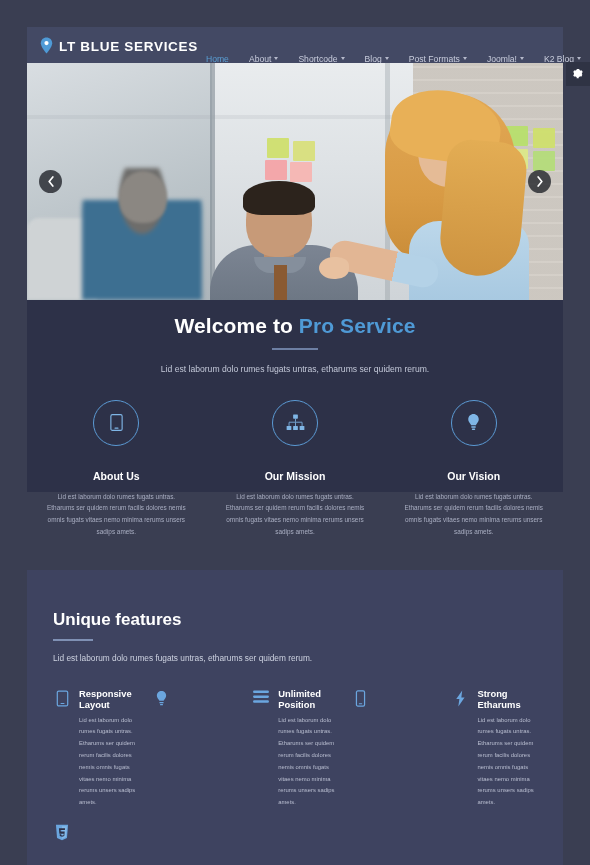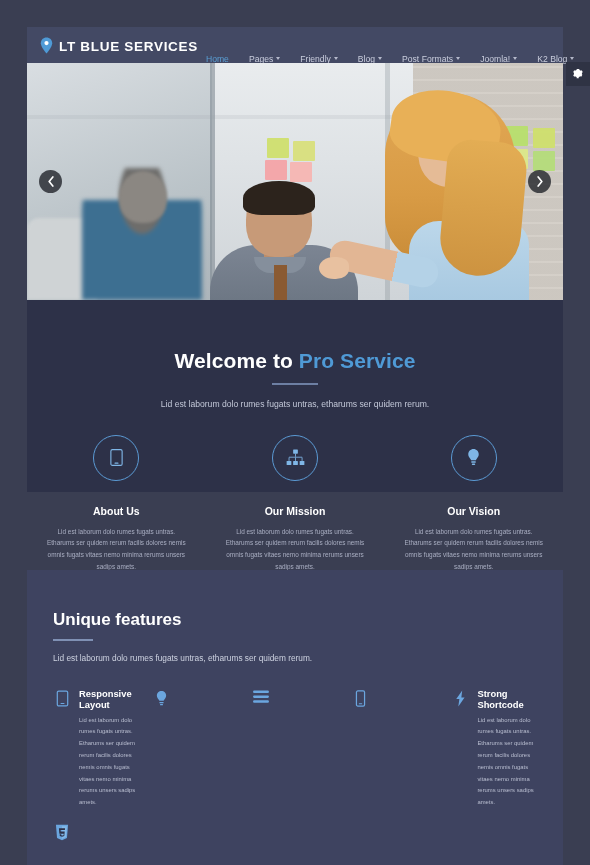--- a/index.html
+++ b/index.html
@@ -197,21 +197,21 @@
   }
   .arrow-prev { left: 12px; }
   .arrow-next { right: 12px; }
   
   .welcome {
     position: absolute;
     left: 27px; top: 300px;
     width: 536px; height: 192px;
     background: #2d3148;
     text-align: center;
-    padding-top: 49px;
+    padding-top: 14px;
   }
   .welcome h1 {
     font-size: 21px;
     font-weight: bold;
     color: #ffffff;
     letter-spacing: .1px;
   }
   .welcome h1 .accent { color: #4f9ad6; }
   .title-rule {
     width: 46px; height: 1.5px;
@@ -318,25 +318,25 @@
           <circle cx="7.5" cy="6.1" r="2.1" fill="#ffffff"></circle>
         </svg>
       </span>
       <span class="logo-text">LT BLUE SERVICES</span>
     </div>
     <div class="nav">
       <div class="nav-item active">
         <span>Home</span>
       </div>
       <div class="nav-item">
-        <span>Pages</span>
+        <span>About</span>
         <i class="caret"></i>
       </div>
       <div class="nav-item">
-        <span>Friendly</span>
+        <span>Shortcode</span>
         <i class="caret"></i>
       </div>
       <div class="nav-item">
         <span>Blog</span>
         <i class="caret"></i>
       </div>
       <div class="nav-item">
         <span>Post Formats</span>
         <i class="caret"></i>
       </div>
@@ -505,39 +505,43 @@
       </div>
 
       <div class="feat">
         <div class="feat-ico">
           <svg width="16" height="14" viewBox="0 0 17 15" fill="#6ba6df">
             <rect x="0" y="0.6" width="17" height="2.7" rx="1.2"></rect>
             <rect x="0" y="5.8" width="17" height="2.7" rx="1.2"></rect>
             <rect x="0" y="11" width="17" height="2.7" rx="1.2"></rect>
           </svg>
         </div>
+        <div>
+          <div class="feat-title">Unlimited Position</div>
+          <div class="feat-desc">Lid est laborum dolo rumes fugats untras. Etharums ser quidem rerum facilis dolores nemis omnis fugats vitaes nemo minima rerums unsers sadips amets.</div>
+        </div>
       </div>
 
       <div class="feat">
         <div class="feat-ico">
           <svg width="11" height="17" viewBox="0 0 11 18" fill="none" stroke="#6ba6df" stroke-width="1.3">
             <rect x="1.2" y="1" width="8.6" height="16" rx="1.5"></rect>
             <line x1="4.2" y1="14.5" x2="6.8" y2="14.5" stroke-width="1.1" stroke-linecap="round"></line>
           </svg>
         </div>
       </div>
 
       <div class="feat">
         <div class="feat-ico">
           <svg width="11" height="17" viewBox="0 0 11 18" fill="#6ba6df">
             <path d="M7.3 0.6L1 9.6h3.3L3.2 17.4 9.8 8h-3.4z"></path>
           </svg>
         </div>
         <div>
-          <div class="feat-title">Strong Shortcode</div>
+          <div class="feat-title">Strong Etharums</div>
           <div class="feat-desc">Lid est laborum dolo rumes fugats untras. Etharums ser quidem rerum facilis dolores nemis omnis fugats vitaes nemo minima rerums unsers sadips amets.</div>
         </div>
       </div>
 
       <div class="feat">
         <div class="feat-ico">
           <svg width="14" height="17" viewBox="0 0 15 18" fill="#6ba6df">
             <path d="M1 0.6h13l-1.2 14.2L7.5 17.4 2.2 14.8z"></path>
             <path d="M7.5 2.2v13.6l4.2-2 1-11.6z" fill="#84b9e8"></path>
             <path d="M4.2 4.4h6.6l-.2 1.8H6l.12 1.6h4.3l-.5 5-2.4.8-2.4-.8-.15-1.8h1.6l.07.9 1.28.4 1.3-.4.13-1.6H4.65z" fill="#2d3148"></path>

